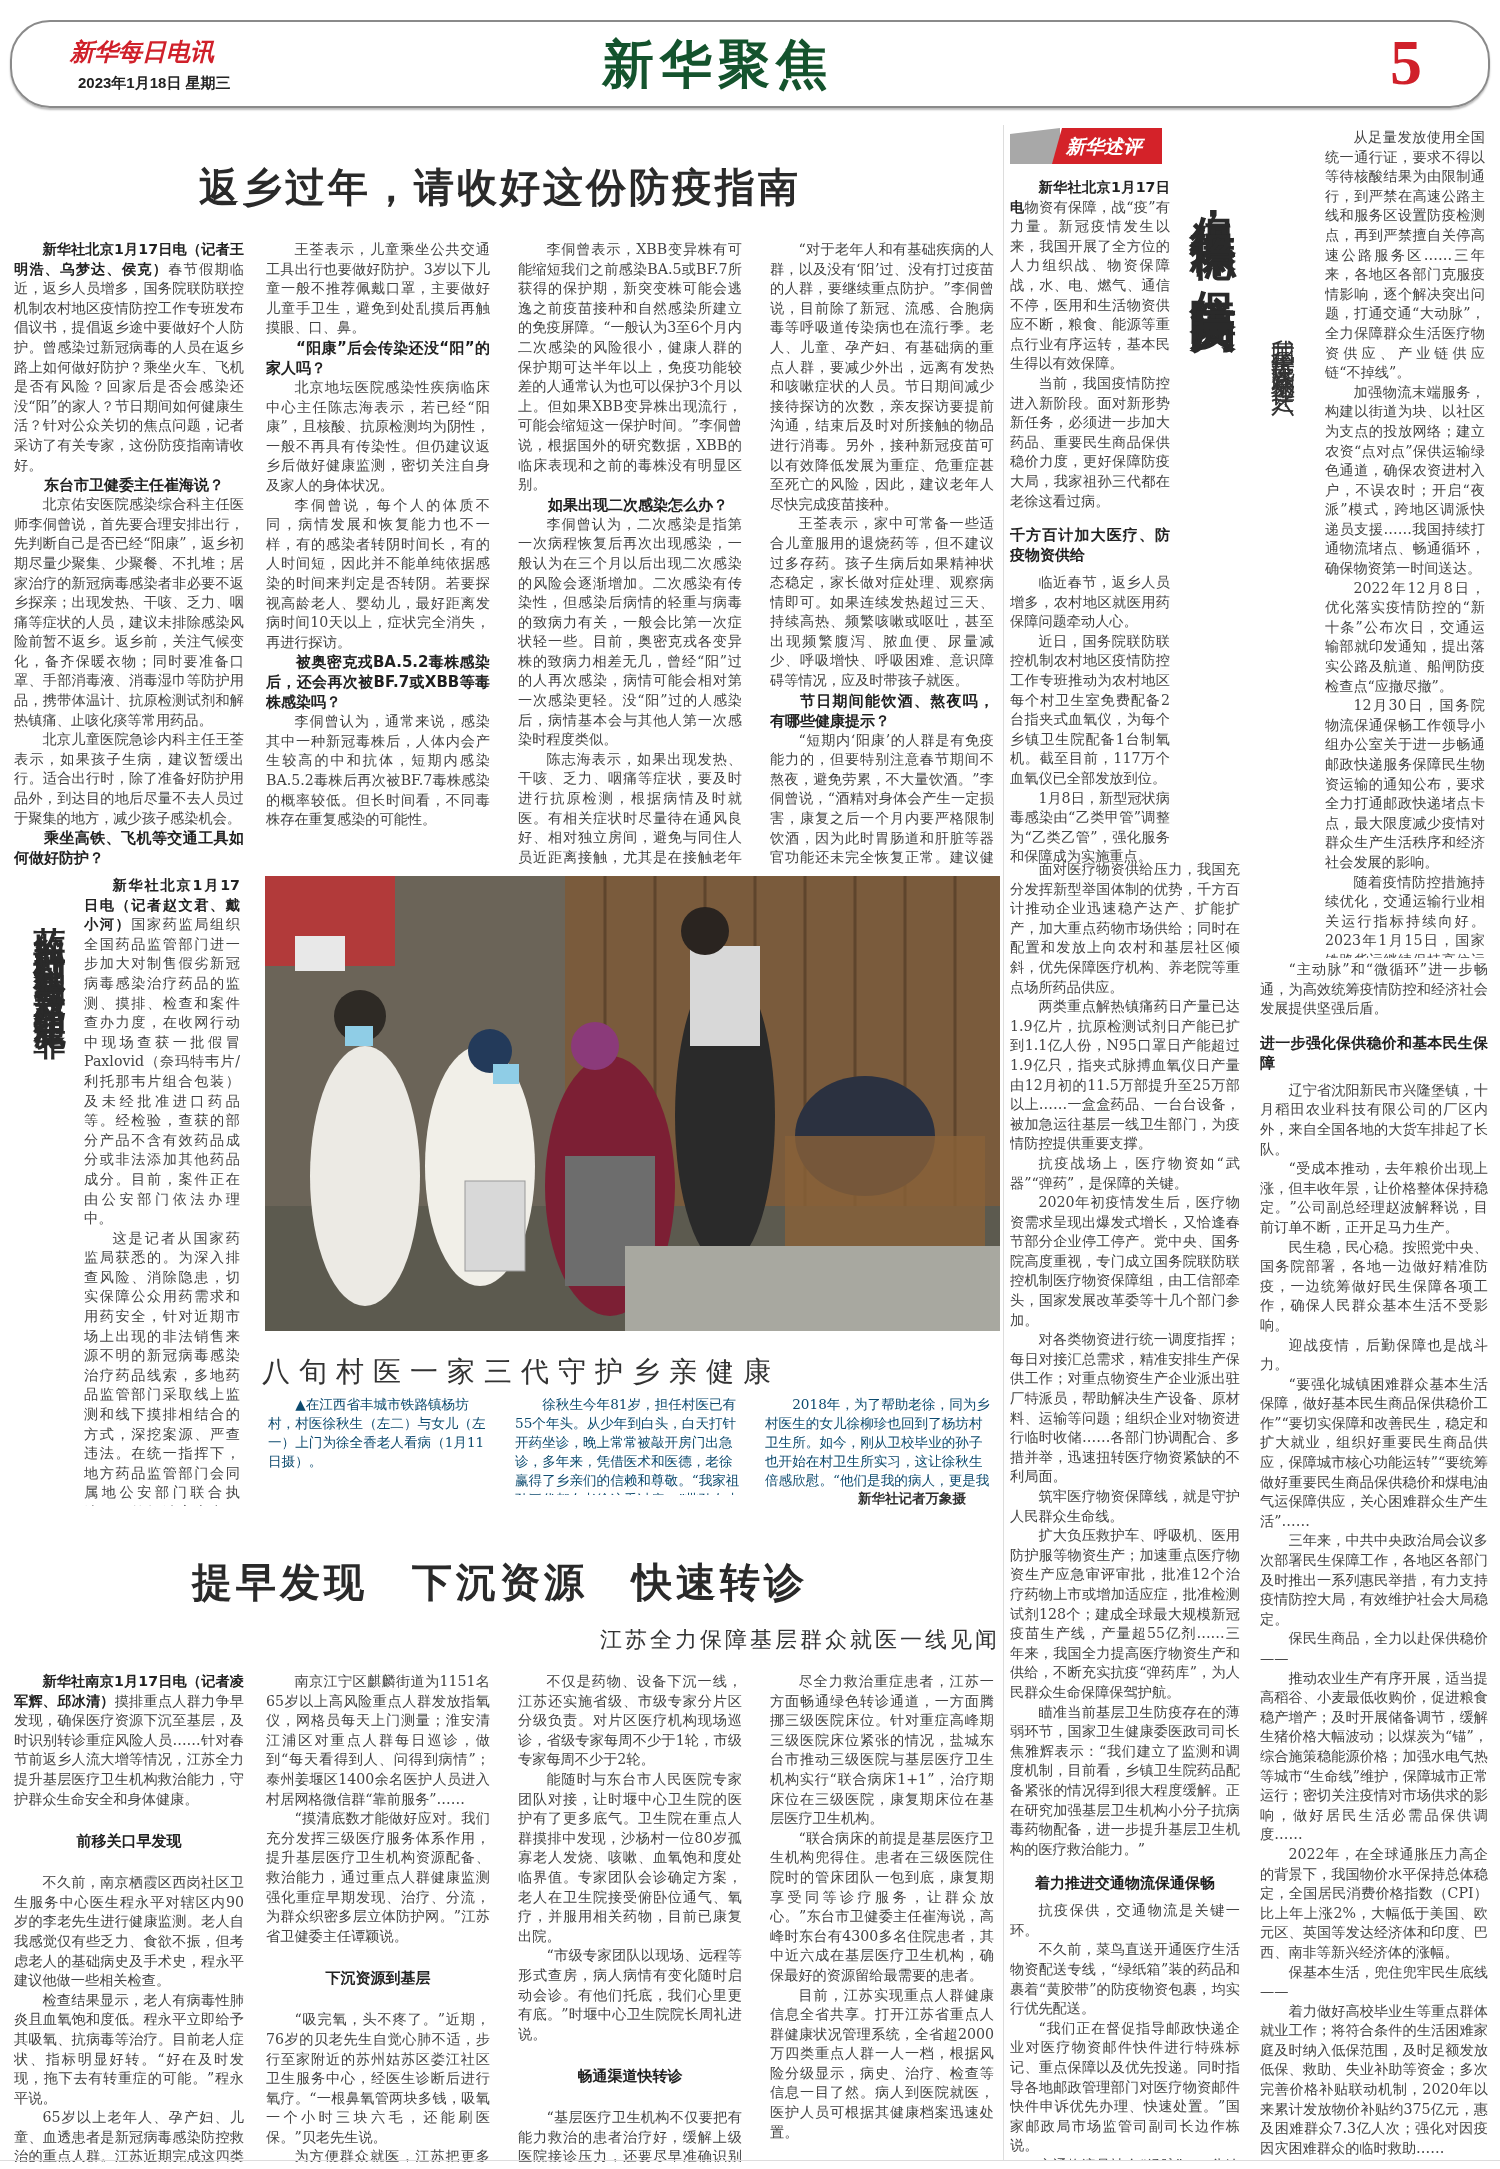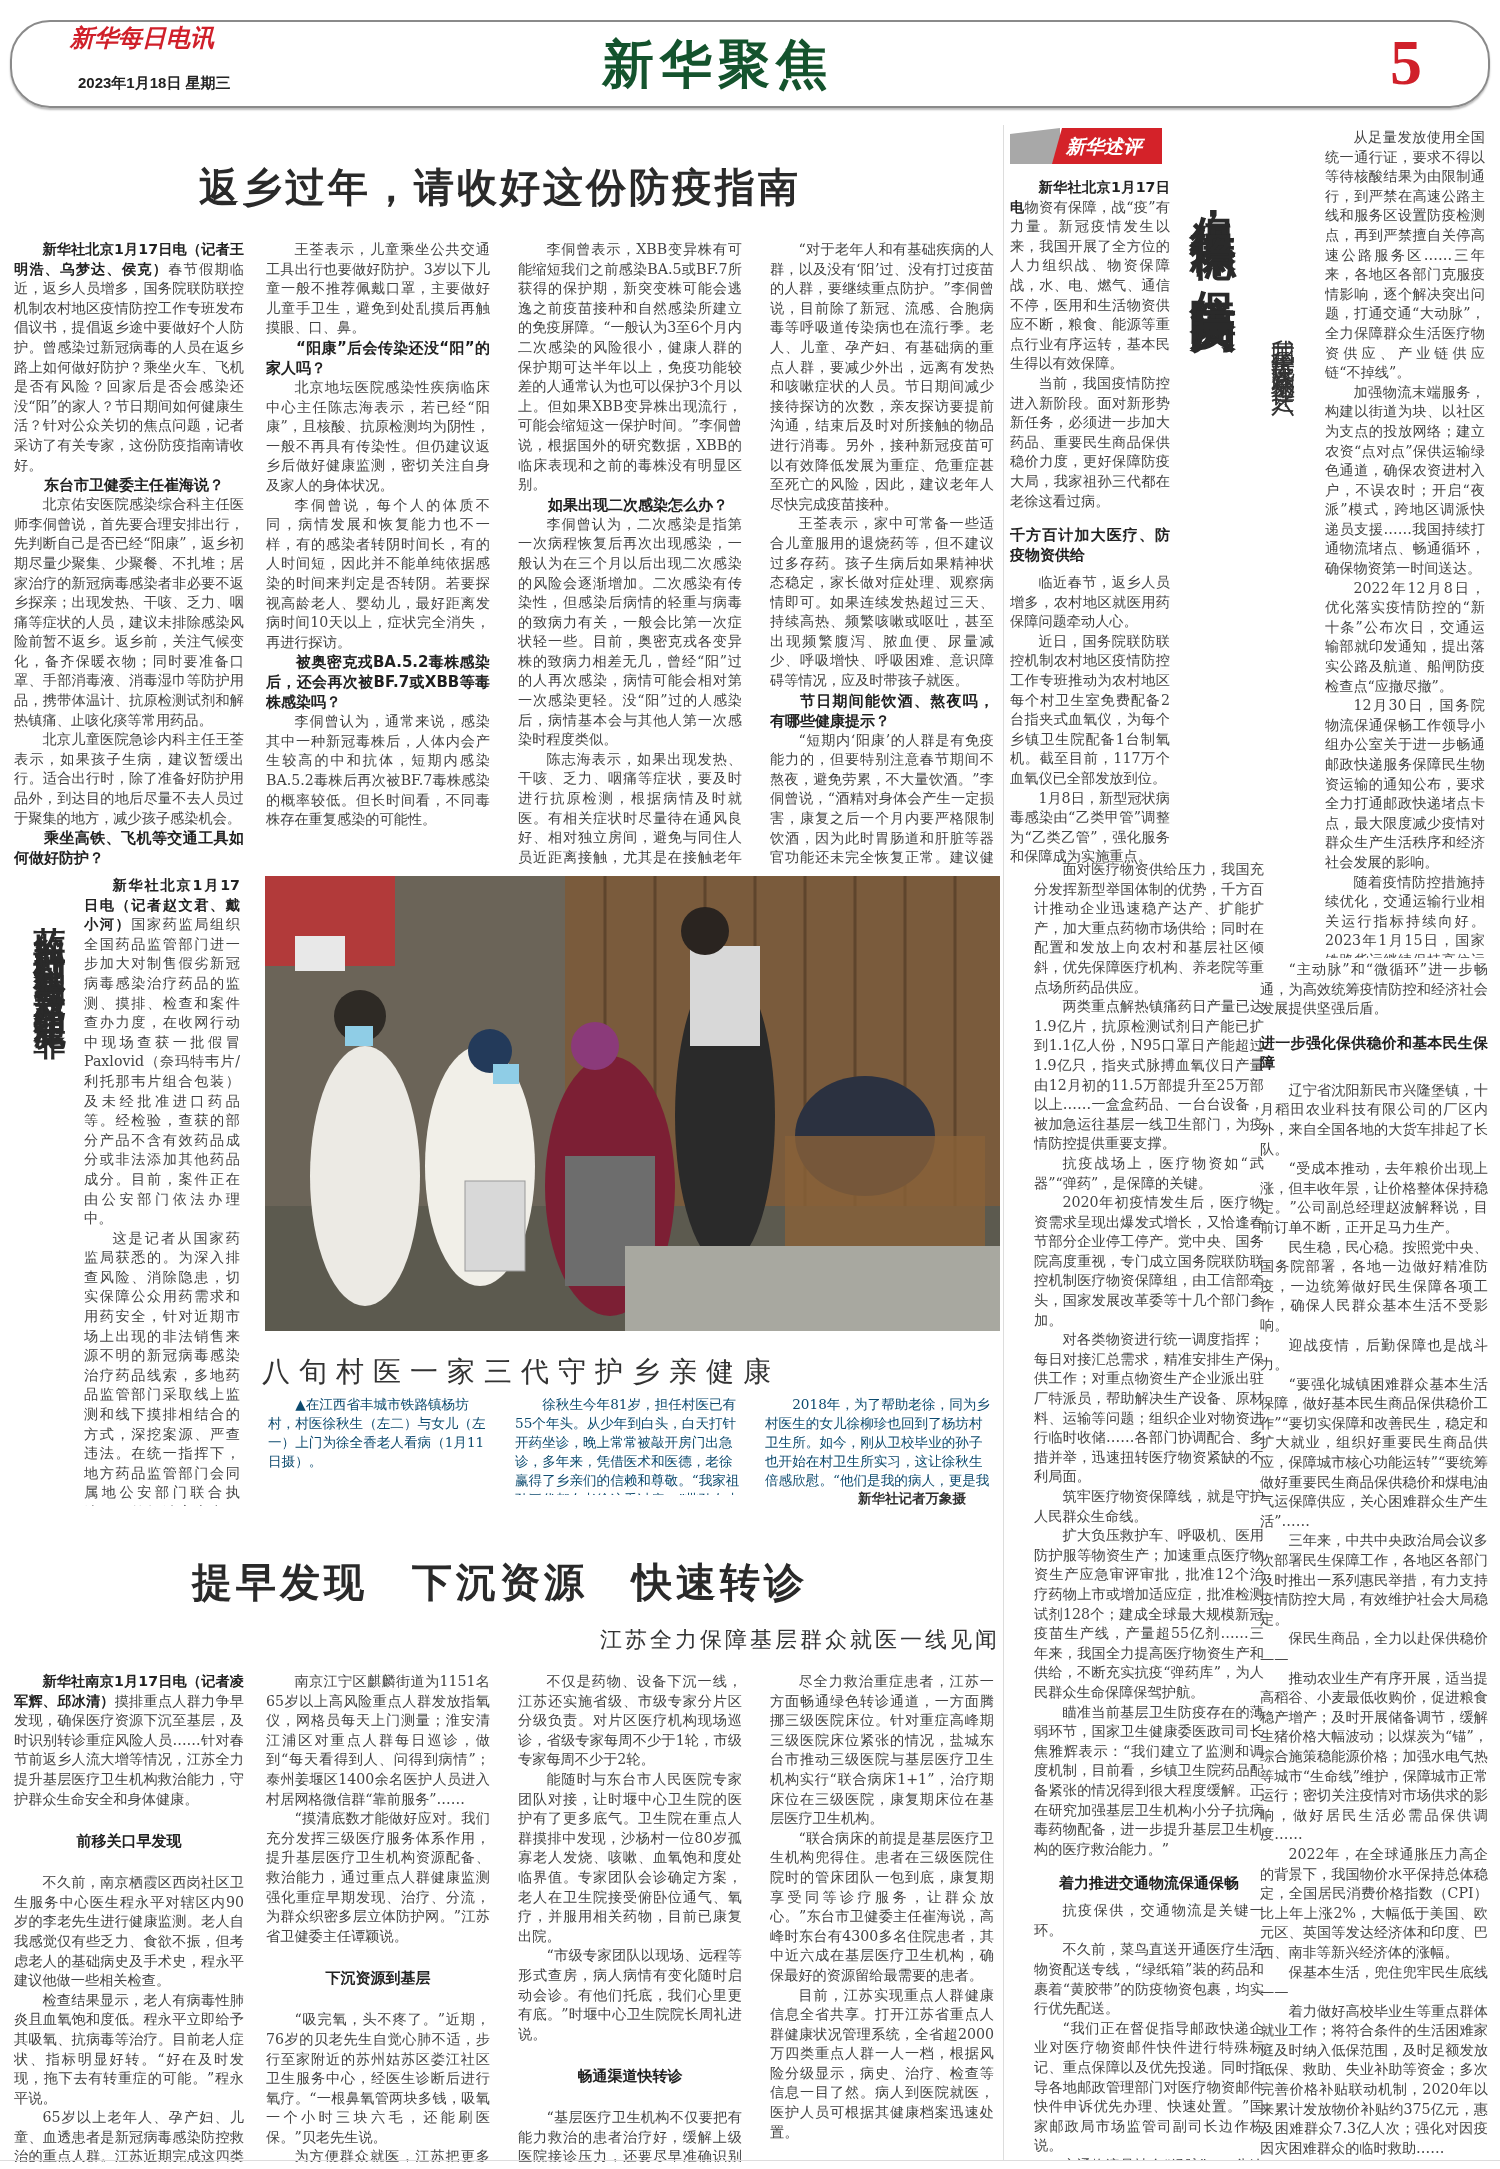--- a/index.html
+++ b/index.html
@@ -1,18 +1,18 @@
 <!DOCTYPE html>
 <html><head>
 <meta charset="utf-8">
 <style>
 *{box-sizing:border-box;margin:0;padding:0}
 body{width:1500px;height:2169px;background:#fff;font-family:"DejaVu Serif","Liberation Serif",serif;color:#3a3a3a;overflow:hidden;position:relative}
 .masthead{position:absolute;left:10px;top:20px;width:1480px;height:88px;border:2px solid #8a8a8a;border-radius:40px;box-shadow:0 2px 2px #bbb}
-.mh-paper{position:absolute;left:58px;top:0;color:#d0202a;font-size:24px;font-weight:bold;font-style:italic;font-family:"DejaVu Sans",sans-serif}
+.mh-paper{position:absolute;left:58px;top:14px;color:#d0202a;font-size:24px;font-weight:bold;font-style:italic;font-family:"DejaVu Sans",sans-serif}
 .mh-date{position:absolute;left:66px;top:52px;font-size:15px;color:#222;font-family:"Liberation Sans",sans-serif;font-weight:bold}
 .mh-section{position:absolute;left:590px;top:8px;color:#14532d;font-size:52px;font-weight:bold;font-family:"DejaVu Serif",serif;letter-spacing:6px}
 .mh-page{position:absolute;left:1378px;top:4px;color:#d0202a;font-size:64px;font-weight:bold;font-family:"Liberation Serif",serif}
 .abs{position:absolute}
 .headline{font-family:"DejaVu Sans",sans-serif;font-weight:bold;color:#2a2a2a;text-align:center;letter-spacing:3px}
 .col{position:absolute;font-size:14.2px;line-height:19.6px;text-align:justify;color:#444}
 .col p{text-indent:2em}
 .col p.lead b{font-family:"DejaVu Sans",sans-serif;color:#222}
 .col h4{font-family:"DejaVu Sans",sans-serif;font-size:15px;line-height:20px;color:#222;text-indent:2em;font-weight:bold}
 .col h4.center{text-align:center;text-indent:0;margin:22px 0 22px}
@@ -167,21 +167,21 @@
 <div class="vtitle" style="left:1268px;top:320px;font-size:24px;font-weight:normal;line-height:30px;letter-spacing:4px;color:#333">我国三年抗疫实践系列述评之六</div>
 
 <div class="col" style="left:1010px;top:178px;width:160px;height:1000px">
   <p class="lead"><b>新华社北京1月17日电</b><span>物资有保障，战“疫”有力量。新冠疫情发生以来，我国开展了全方位的人力组织战、物资保障战，水、电、燃气、通信不停，医用和生活物资供应不断，粮食、能源等重点行业有序运转，基本民生得以有效保障。</span></p>
   <p>当前，我国疫情防控进入新阶段。面对新形势新任务，必须进一步加大药品、重要民生商品保供稳价力度，更好保障防疫大局，我家祖孙三代都在老徐这看过病。</p>
   <h4 class="plain">千方百计加大医疗、防疫物资供给</h4>
   <p>临近春节，返乡人员增多，农村地区就医用药保障问题牵动人心。</p>
   <p>近日，国务院联防联控机制农村地区疫情防控工作专班推动为农村地区每个村卫生室免费配备2台指夹式血氧仪，为每个乡镇卫生院配备1台制氧机。截至目前，117万个血氧仪已全部发放到位。</p>
   <p>1月8日，新型冠状病毒感染由“乙类甲管”调整为“乙类乙管”，强化服务和保障成为实施重点。</p>
 </div>
-<div class="col" style="left:1034px;top:860px;width:230px;height:1300px;overflow:hidden">
+<div class="col" style="left:1010px;top:860px;width:230px;height:1300px;overflow:hidden">
   <p>面对医疗物资供给压力，我国充分发挥新型举国体制的优势，千方百计推动企业迅速稳产达产、扩能扩产，加大重点药物市场供给；同时在配置和发放上向农村和基层社区倾斜，优先保障医疗机构、养老院等重点场所药品供应。</p>
   <p>两类重点解热镇痛药日产量已达1.9亿片，抗原检测试剂日产能已扩到1.1亿人份，N95口罩日产能超过1.9亿只，指夹式脉搏血氧仪日产量由12月初的11.5万部提升至25万部以上……一盒盒药品、一台台设备，被加急运往基层一线卫生部门，为疫情防控提供重要支撑。</p>
   <p>抗疫战场上，医疗物资如“武器”“弹药”，是保障的关键。</p>
   <p>2020年初疫情发生后，医疗物资需求呈现出爆发式增长，又恰逢春节部分企业停工停产。党中央、国务院高度重视，专门成立国务院联防联控机制医疗物资保障组，由工信部牵头，国家发展改革委等十几个部门参加。</p>
   <p>对各类物资进行统一调度指挥；每日对接汇总需求，精准安排生产保供工作；对重点物资生产企业派出驻厂特派员，帮助解决生产设备、原材料、运输等问题；组织企业对物资进行临时收储……各部门协调配合、多措并举，迅速扭转医疗物资紧缺的不利局面。</p>
   <p>筑牢医疗物资保障线，就是守护人民群众生命线。</p>
   <p>扩大负压救护车、呼吸机、医用防护服等物资生产；加速重点医疗物资生产应急审评审批，批准12个治疗药物上市或增加适应症，批准检测试剂128个；建成全球最大规模新冠疫苗生产线，产量超55亿剂……三年来，我国全力提高医疗物资生产和供给，不断充实抗疫“弹药库”，为人民群众生命保障保驾护航。</p>
   <p>瞄准当前基层卫生防疫存在的薄弱环节，国家卫生健康委医政司司长焦雅辉表示：“我们建立了监测和调度机制，目前看，乡镇卫生院药品配备紧张的情况得到很大程度缓解。正在研究加强基层卫生机构小分子抗病毒药物配备，进一步提升基层卫生机构的医疗救治能力。”</p>
   <h4 class="plain" style="text-align:center">着力推进交通物流保通保畅</h4>
   <p>抗疫保供，交通物流是关键一环。</p>

